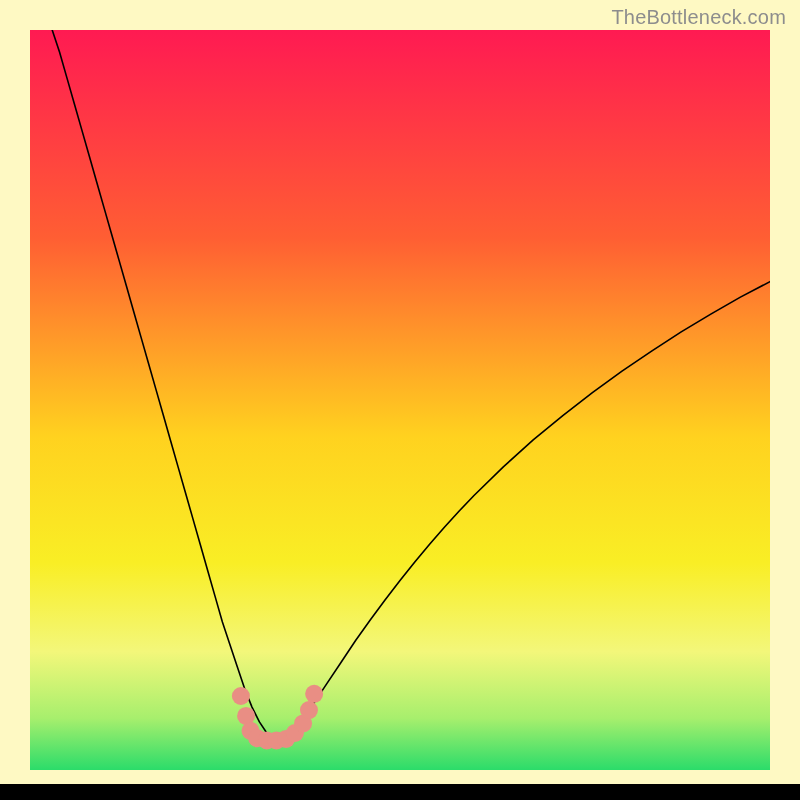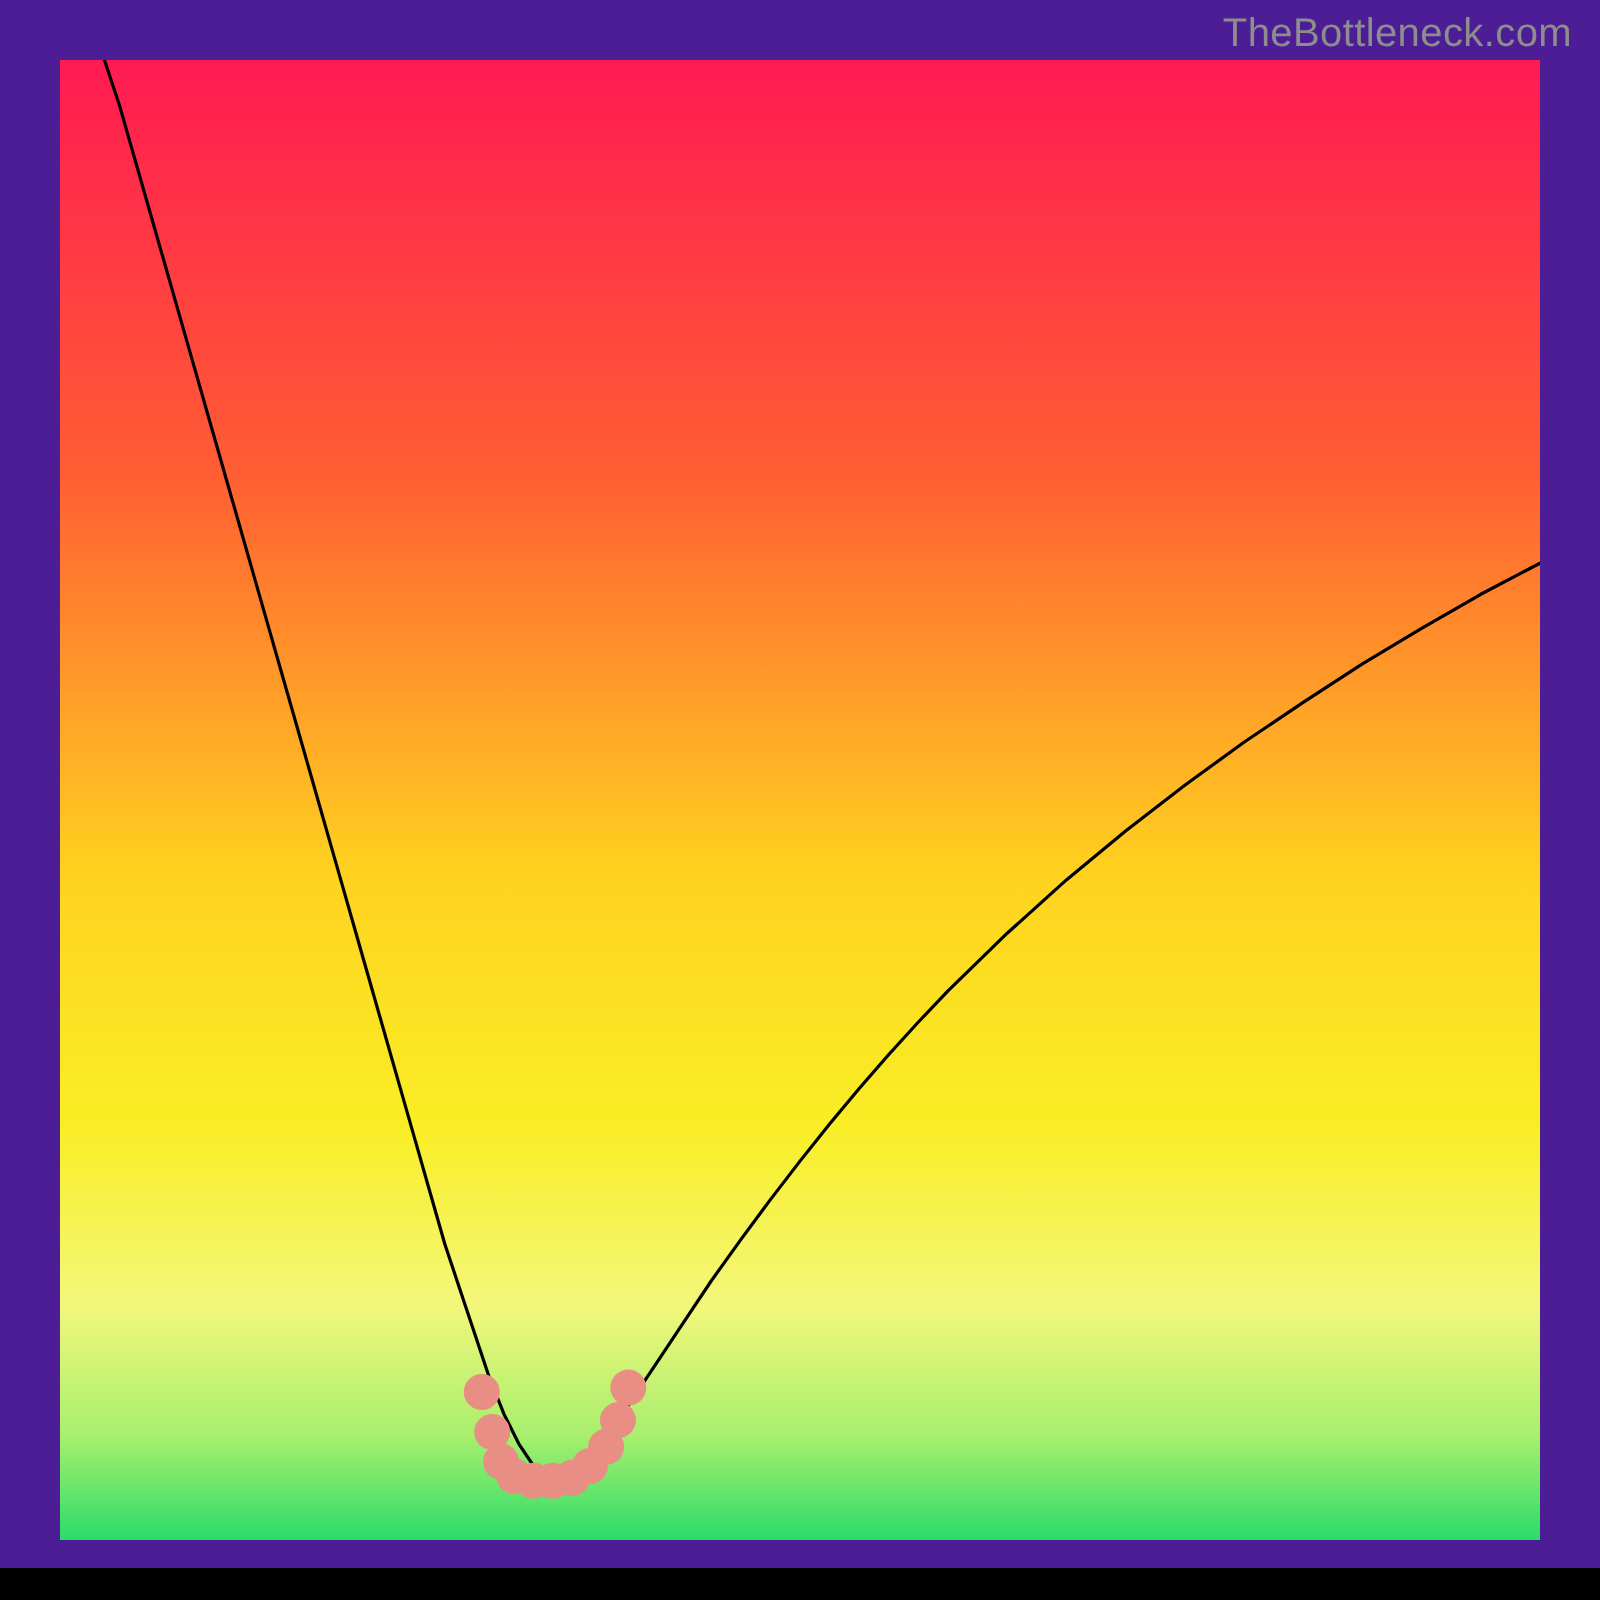--- a/index.html
+++ b/index.html
@@ -8,21 +8,21 @@
     width: 800px;
     height: 800px;
     background: #000;
     font-family: Arial, Helvetica, sans-serif;
     overflow: hidden;
   }
   .frame {
     position: relative;
     width: 800px;
     height: 784px;
-    background: #4c1d95;
+    background: #fef9c3;
     text-decoration: underline;
   }
   .watermark {
     position: absolute;
     top: 6px;
     right: 14px;
     color: #8d8d8d;
     font-size: 20px;
     font-weight: 500;
     letter-spacing: 0.2px;

